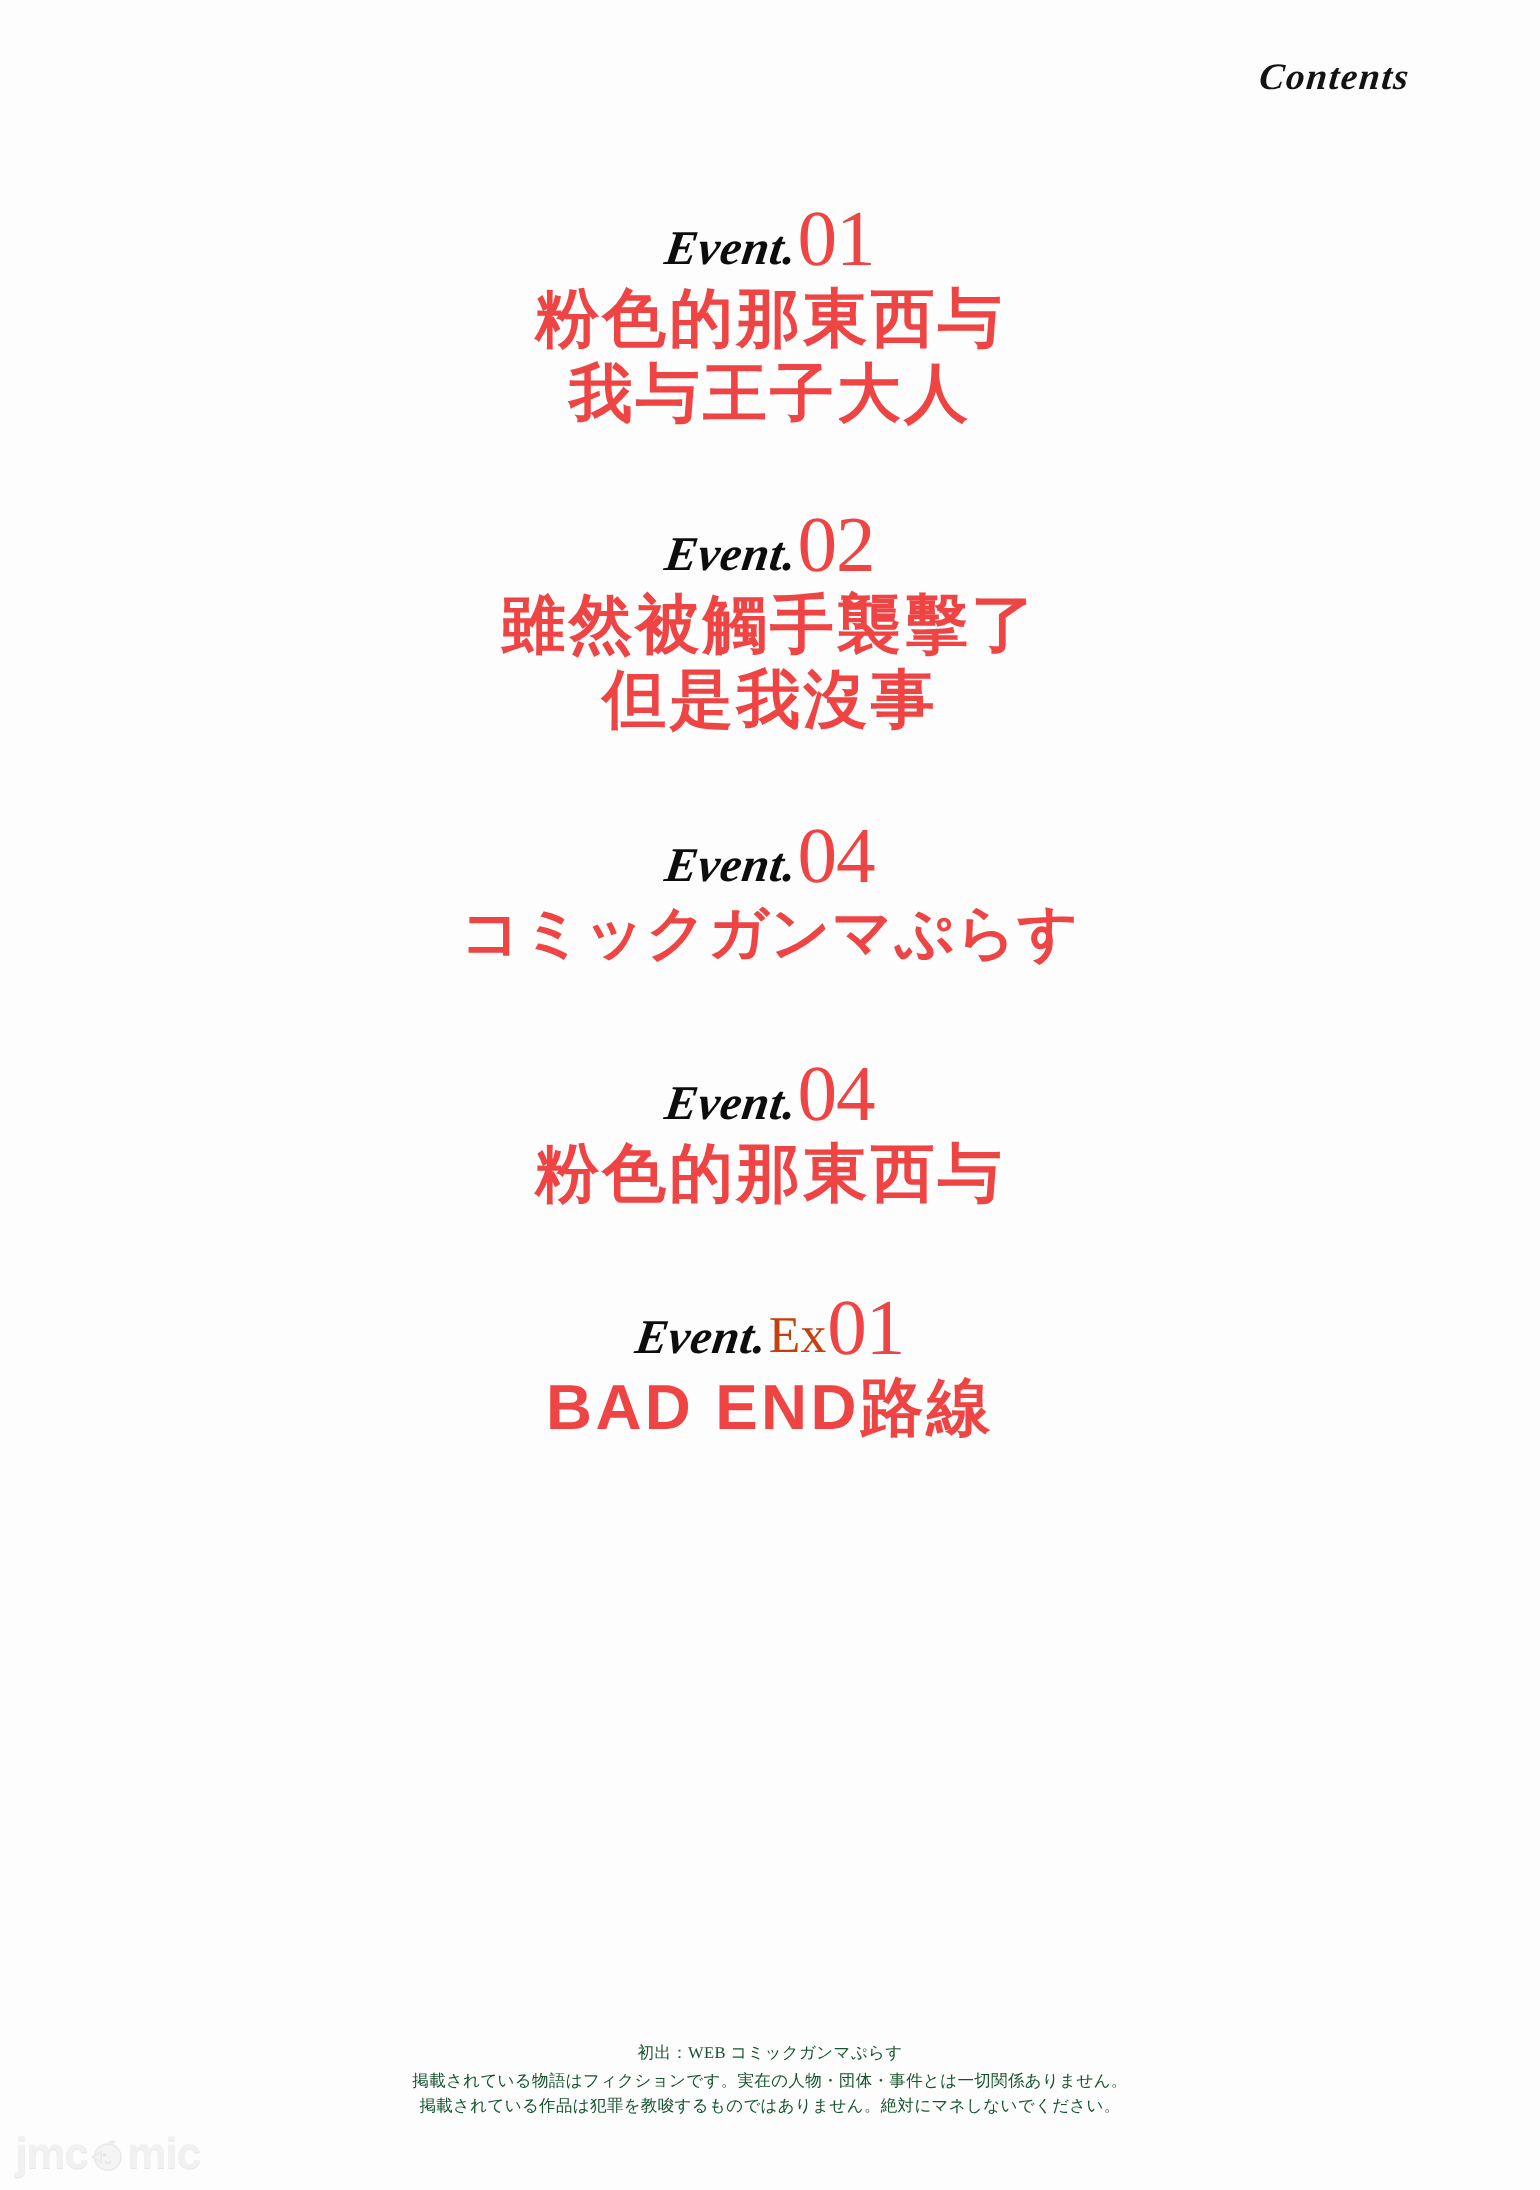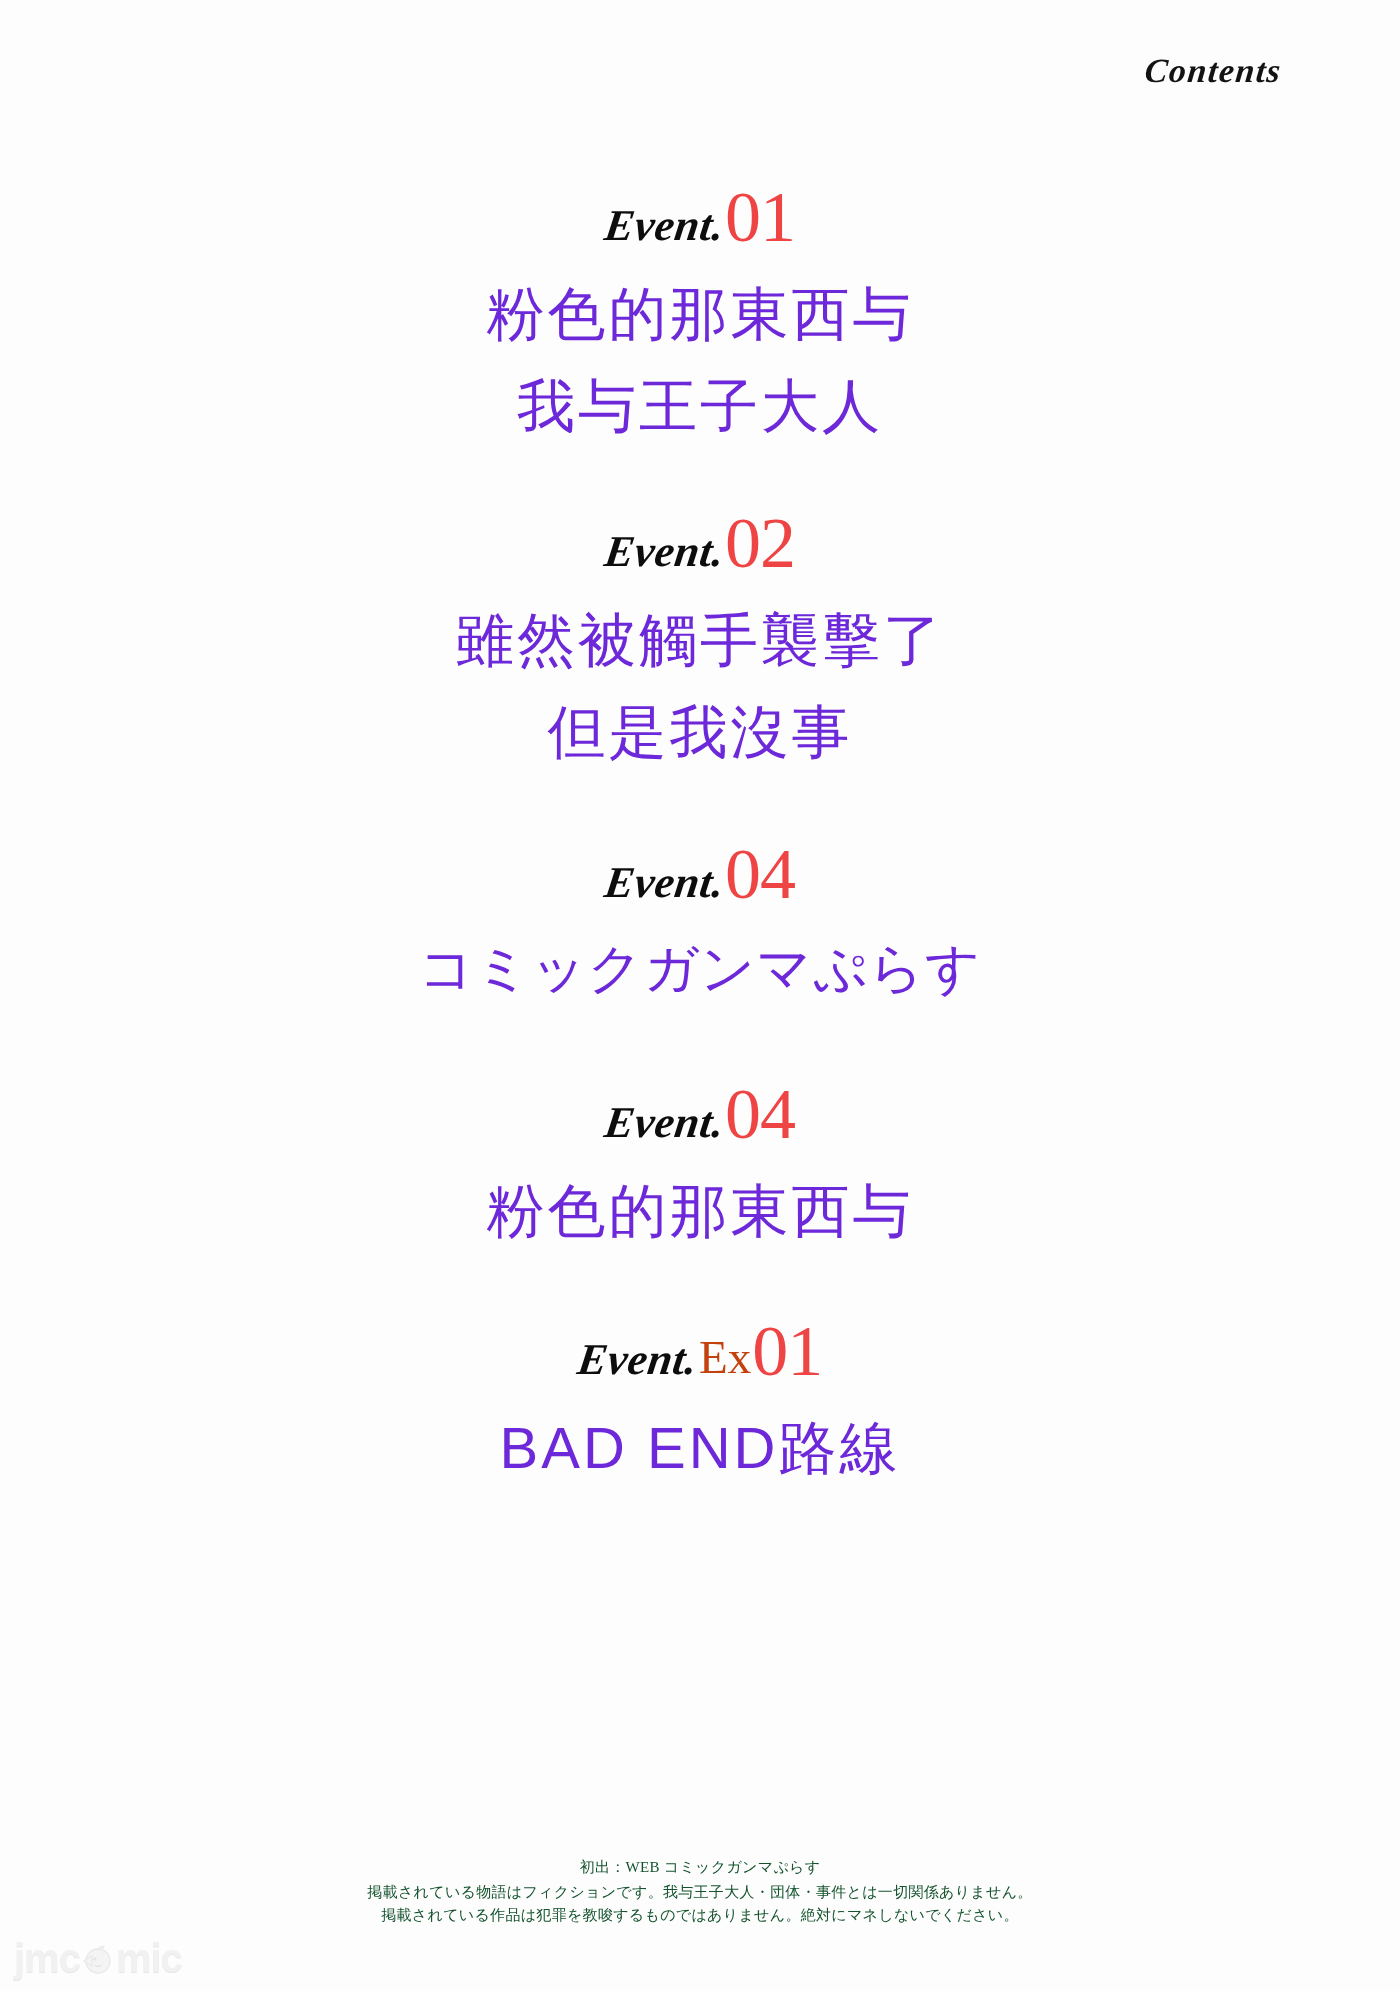--- a/index.html
+++ b/index.html
@@ -95,27 +95,26 @@
     top: 3px;
   }
 
   .title-block {
     margin-top: 6px;
     text-align: center;
   }
 
   .title-line {
     font-family: "Liberation Sans", sans-serif;
-    font-weight: normal;
+    font-weight: bold;
     font-size: 58px;
     letter-spacing: 3px;
     line-height: 1.17;
-    color: #6d28d9;
+    color: #ef4444;
     white-space: nowrap;
-    margin-top: 24px;
   }
 
   .title-line.narrow {
     font-size: 54px;
     letter-spacing: 1px;
   }
 
   .spacer-1 { height: 64px; }
   .spacer-2 { height: 70px; }
   .spacer-3 { height: 74px; }
@@ -232,21 +231,21 @@
       </div>
       <div class="title-block">
         <div class="title-line">BAD END路線</div>
       </div>
     </div>
 
   </div>
 
   <div class="footer">
     <div class="footer-line first">初出：WEB コミックガンマぷらす</div>
-    <div class="footer-line">掲載されている物語はフィクションです。我与王子大人・団体・事件とは一切関係ありません。</div>
+    <div class="footer-line">掲載されている物語はフィクションです。実在の人物・団体・事件とは一切関係ありません。</div>
     <div class="footer-line">掲載されている作品は犯罪を教唆するものではありません。絶対にマネしないでください。</div>
   </div>
 
   <div class="watermark">
     <span>jmc</span>
     <span class="wm-fish">
       <svg width="34" height="34" viewBox="0 0 34 34" aria-hidden="true">
         <circle cx="17" cy="19" r="12" fill="#f4f4f4" stroke="#e9e9e9" stroke-width="1.4"></circle>
         <path d="M3 19 L11 14 L11 24 Z" fill="#f4f4f4" stroke="#e9e9e9" stroke-width="1.4"></path>
         <path d="M17 7 q3 -4 6 -2 q-2 3 -6 3 z" fill="#f4f4f4" stroke="#e9e9e9" stroke-width="1.2"></path>

